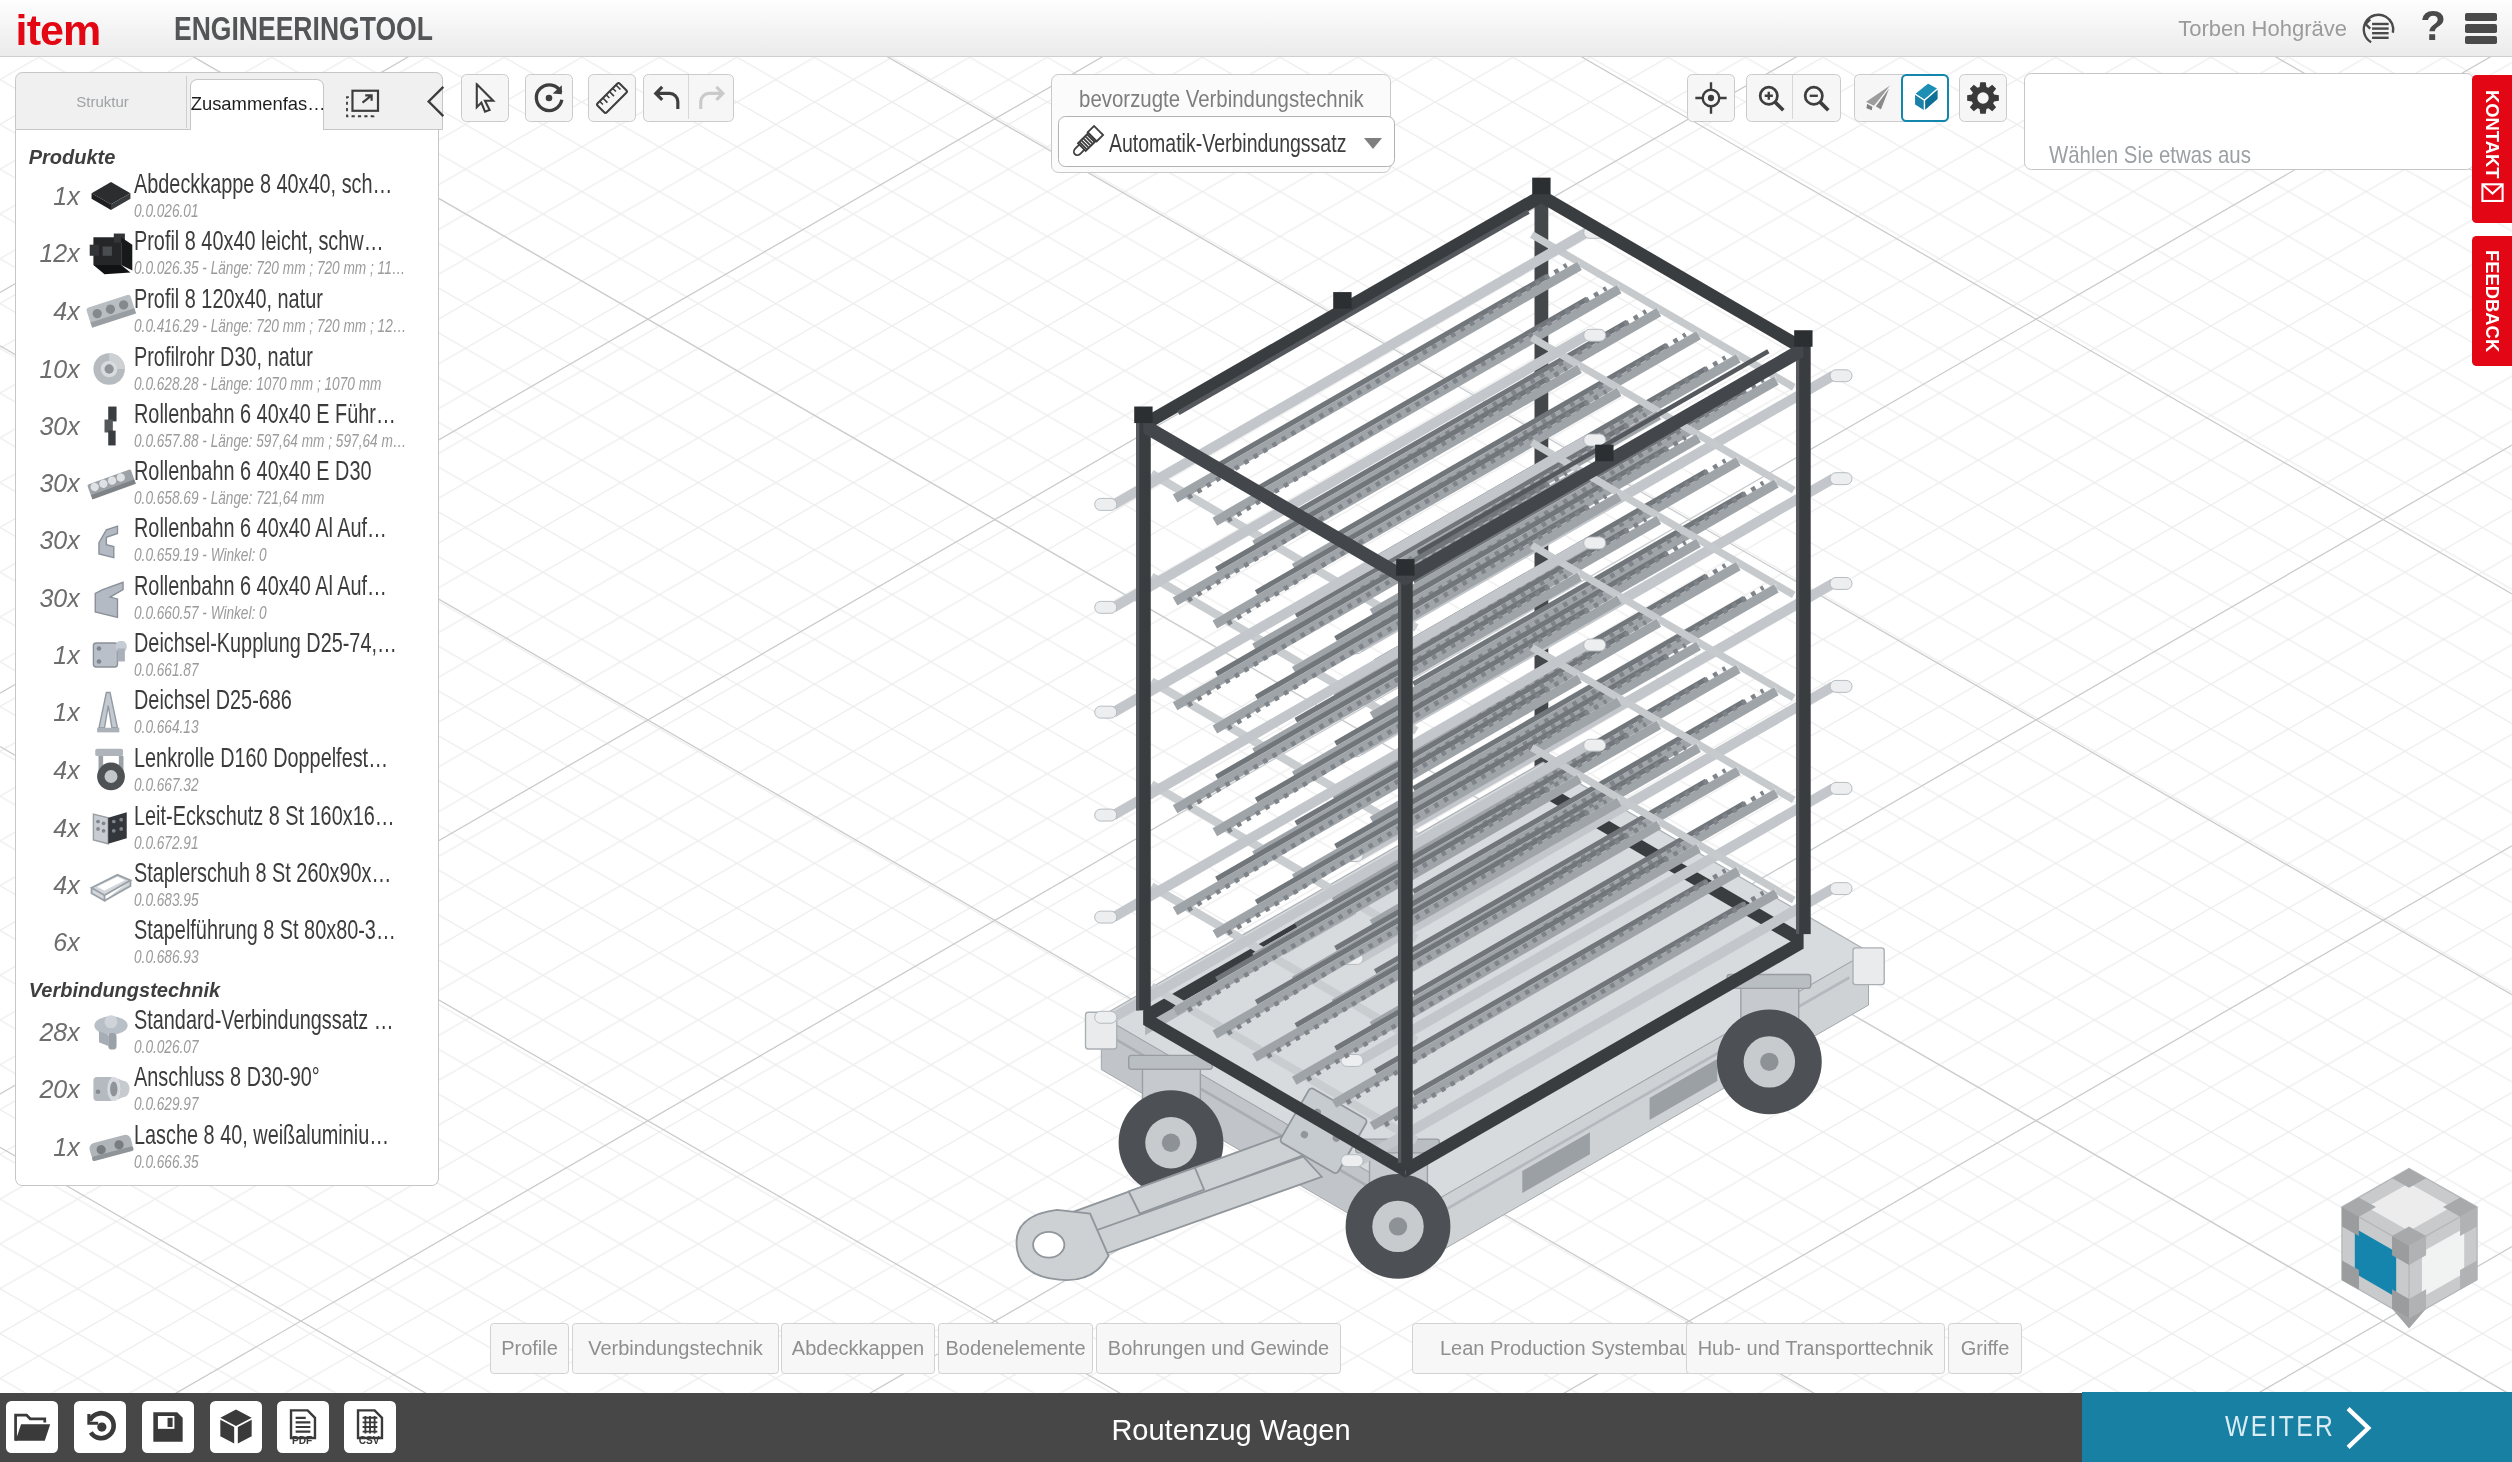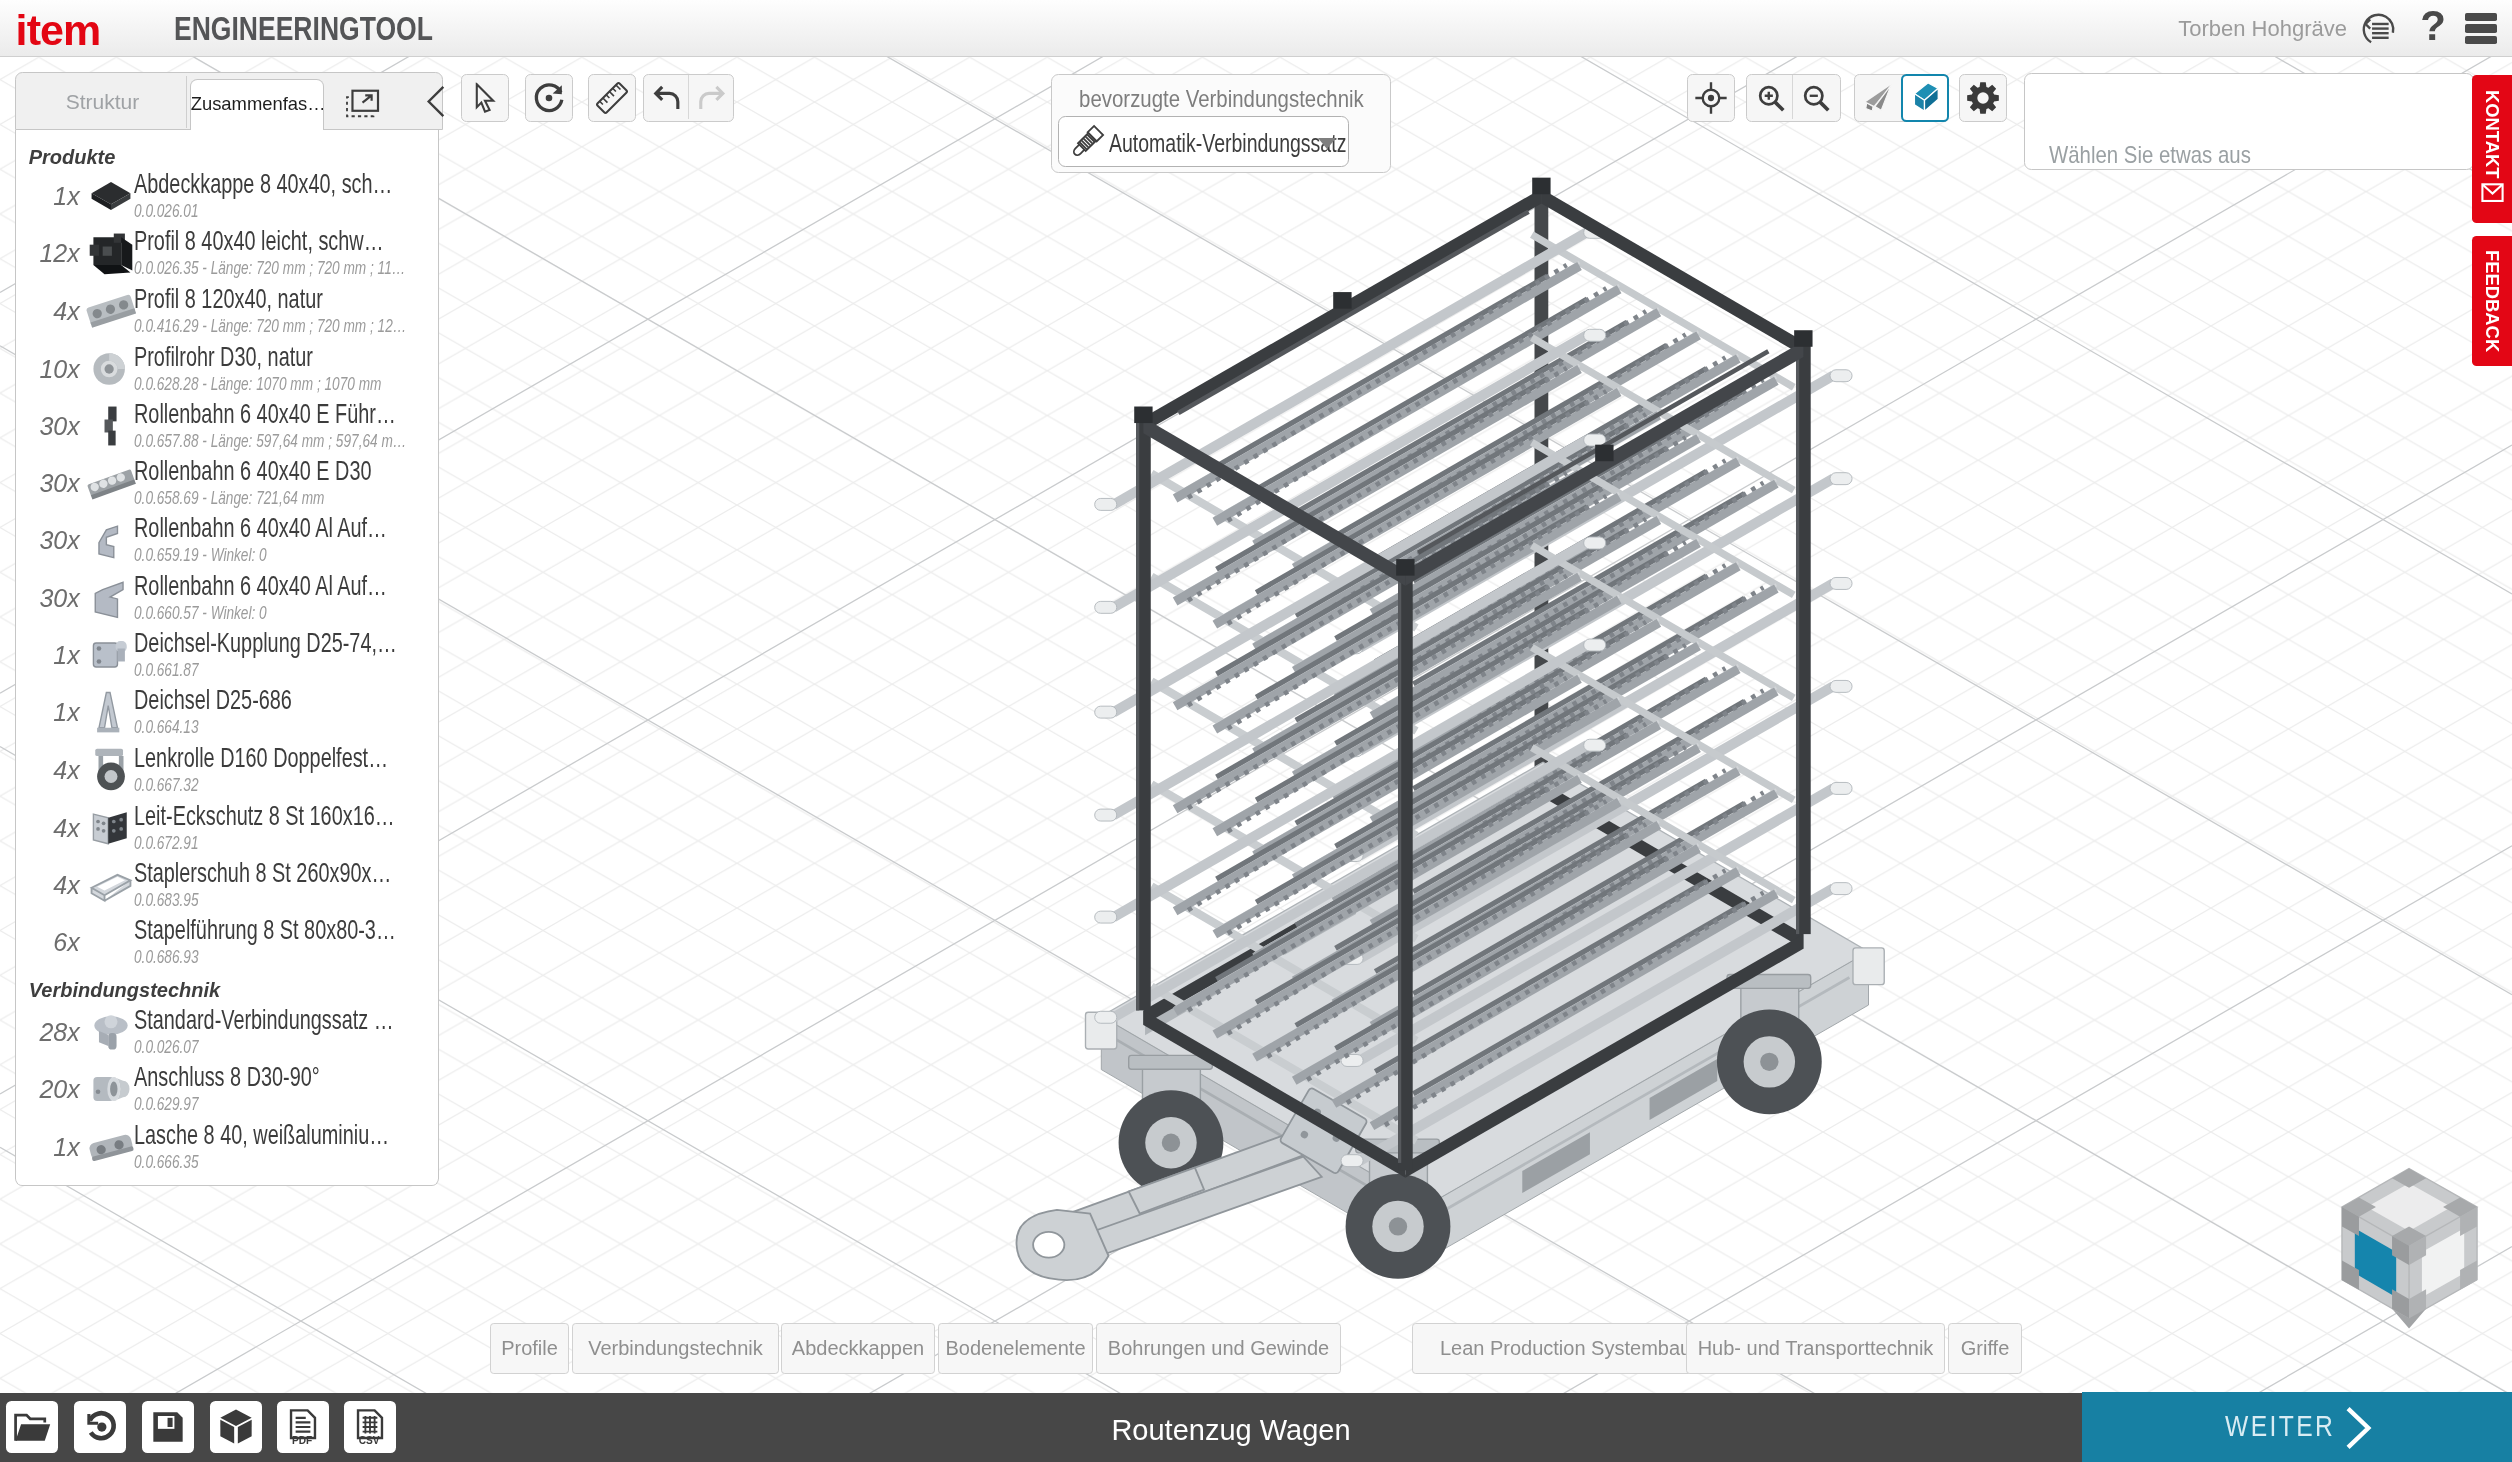--- a/index.html
+++ b/index.html
@@ -10,40 +10,40 @@
 #header { position:absolute; left:0; top:0; width:2512px; height:57px;
   background:linear-gradient(#fefefe,#ebebeb); border-bottom:1.8px solid #cfcfcf; }
 #logo { position:absolute; left:15.6px; top:6.4px; font-size:43px; font-weight:bold; color:#e30613; letter-spacing:-0.9px; }
 #apptitle { position:absolute; left:174px; top:9.2px; font-size:34px; font-weight:bold; color:#545557; white-space:nowrap; }
 #username { position:absolute; right:165px; top:15.6px; font-size:22px; color:#9b9b9b; }
 #canvas { position:absolute; left:0; top:57px; width:2512px; height:1336px; background:#fff; }
 
 #tabshdr { position:absolute; left:14.7px; top:72px; width:428px; height:58px;
   background:#f0f0f0; border:1.4px solid #c6c6c6; border-radius:7.4px 7.4px 0 0; }
 #tab-struktur { position:absolute; left:2.8px; top:2.8px; width:169px; height:52px; line-height:52px;
-  text-align:center; font-size:21px; color:#9fa2a5; border-right:1.4px solid #cfcfcf; }
+  text-align:center; font-size:15px; color:#9fa2a5; border-right:1.4px solid #cfcfcf; }
 #tab-zusammen { position:absolute; left:174px; top:6.4px; width:134px; height:51px; line-height:48px;
   background:#fff; border:1.4px solid #c6c6c6; border-bottom:none; border-radius:7.4px 7.4px 0 0;
   text-align:center; font-size:18.4px; font-weight:500; color:#1e1e1e; overflow:hidden; white-space:nowrap; }
 #listpanel { position:absolute; left:14.7px; top:130px; width:424px; height:1056px;
   background:#fff; border:1.4px solid #c6c6c6; border-top:none; border-radius:0 0 7.4px 7.4px; }
 .seclabel { position:absolute; left:13px; font-size:20px; font-weight:bold; color:#3e3e3e;font-style:italic; }
 .row { position:absolute; left:0; width:421px; height:57px; }
 .qty { position:absolute; left:0; top:14.7px; width:64px; text-align:right; font-size:25px; font-style:italic; color:#6d6d6d; }
 .ricon { position:absolute; left:70px; top:3.7px; width:50px; height:50px; }
 .rtitle { position:absolute; left:118px; top:0.9px; width:404px; font-size:27.6px; color:#3c3c3c; white-space:nowrap; overflow:hidden; transform:scaleX(0.72); transform-origin:0 50%; }
 .rsub { position:absolute; left:118px; top:34px; width:386px; font-size:17.5px; font-style:italic; color:#9b9b9b; white-space:nowrap; overflow:hidden; transform:scaleX(0.78); transform-origin:0 50%; }
 
 .tbtn { position:absolute; width:48px; height:48px; background:#f6f6f6; border:1.4px solid #cbcbcb; border-radius:5.5px; }
 .tbtn svg { position:absolute; left:50%; top:50%; transform:translate(-50%,-50%); }
 
 #ddpanel { position:absolute; left:1051px; top:74px; width:340px; height:99px;
   background:#fbfbfb; border:1.4px solid #c9c9c9; border-radius:7.4px; }
 #ddlabel { position:absolute; left:0; top:10px; width:100%; text-align:center; font-size:24px; color:#7d7d7d; }
-#ddselect { position:absolute; left:6.4px; top:41px; width:291px; height:51px; background:#fff;
+#ddselect { position:absolute; left:6.4px; top:41px; width:337px; height:51px; background:#fff;
   border:1.8px solid #b2b2b2; border-radius:7.4px; }
 #ddtext { position:absolute; left:50px; top:12px; font-size:25px; color:#3d3d3d; white-space:nowrap; transform:scaleX(0.78); transform-origin:0 50%; }
 #ddcaret { position:absolute; right:12px; top:21px; width:0; height:0;
   border-left:9.2px solid transparent; border-right:9.2px solid transparent; border-top:11px solid #7f7f7f; }
 
 #proppanel { position:absolute; left:2024px; top:73px; width:450px; height:97px;
   background:#fff; border:1.4px solid #c6c6c6; border-radius:7.4px; }
 #prophdr { position:absolute; left:0; top:0; width:100%; height:57px; background:#f2f2f2;
   border-bottom:1.4px solid #c9c9c9; border-radius:7.4px 7.4px 0 0; }
 #proptitle { position:absolute; left:24px; top:12px; font-size:28.5px; font-weight:bold; color:#1b1b1b; white-space:nowrap; transform:scaleX(0.8); transform-origin:0 50%; }

